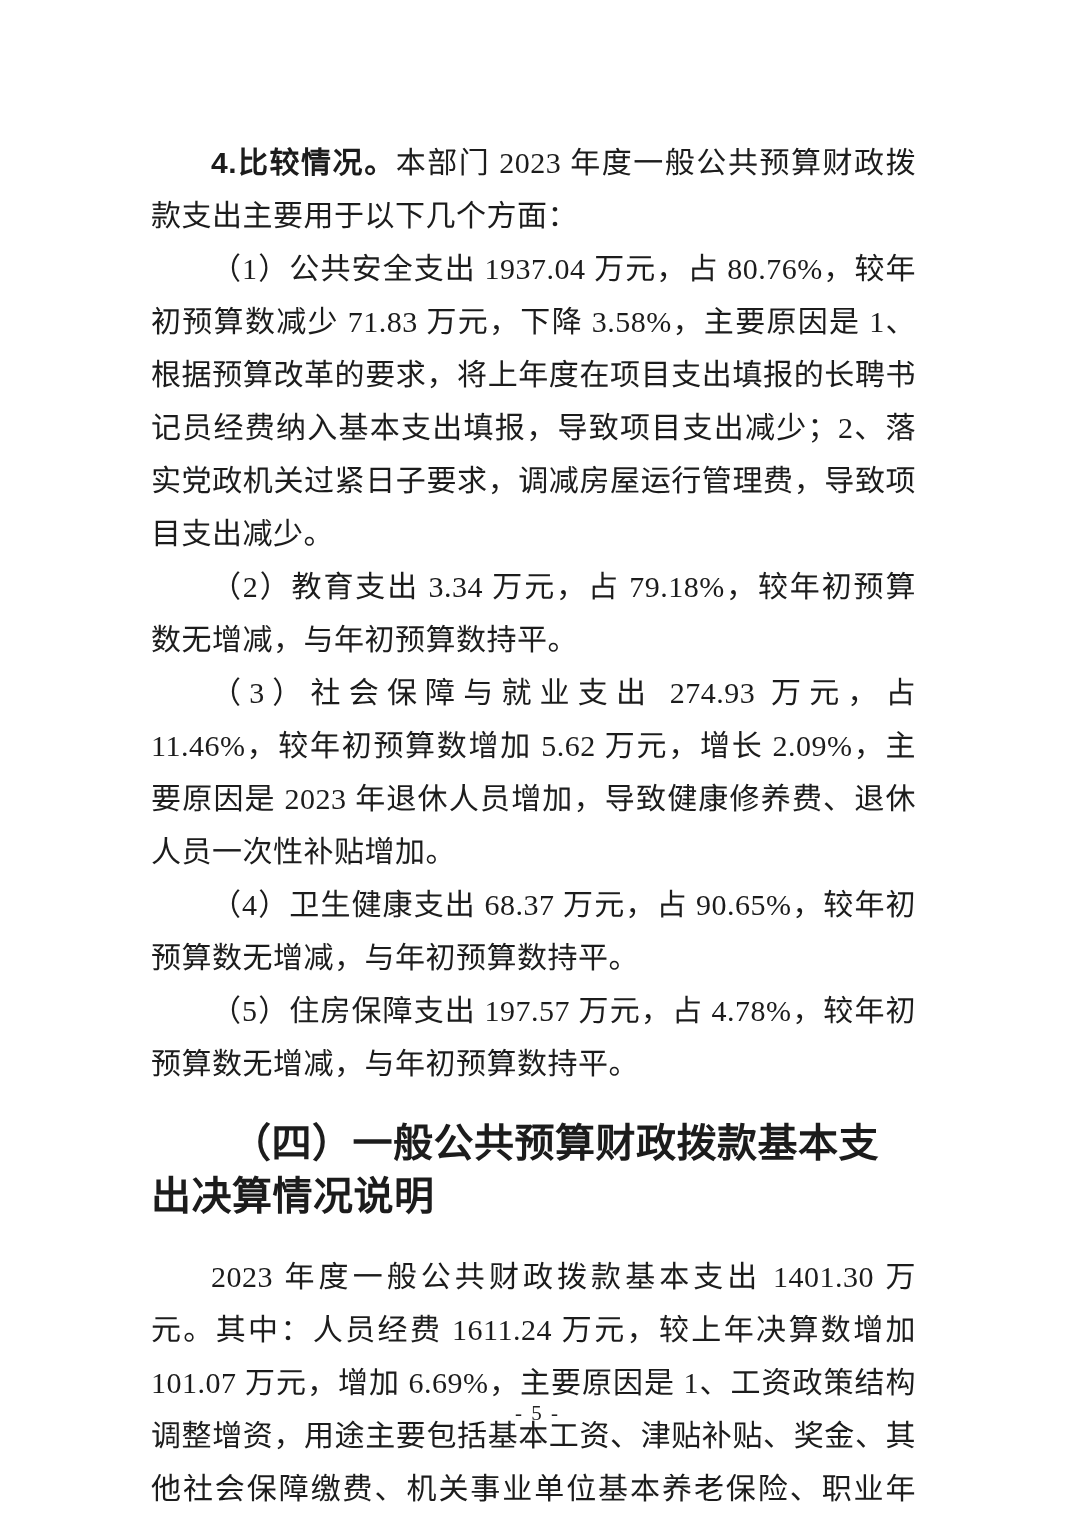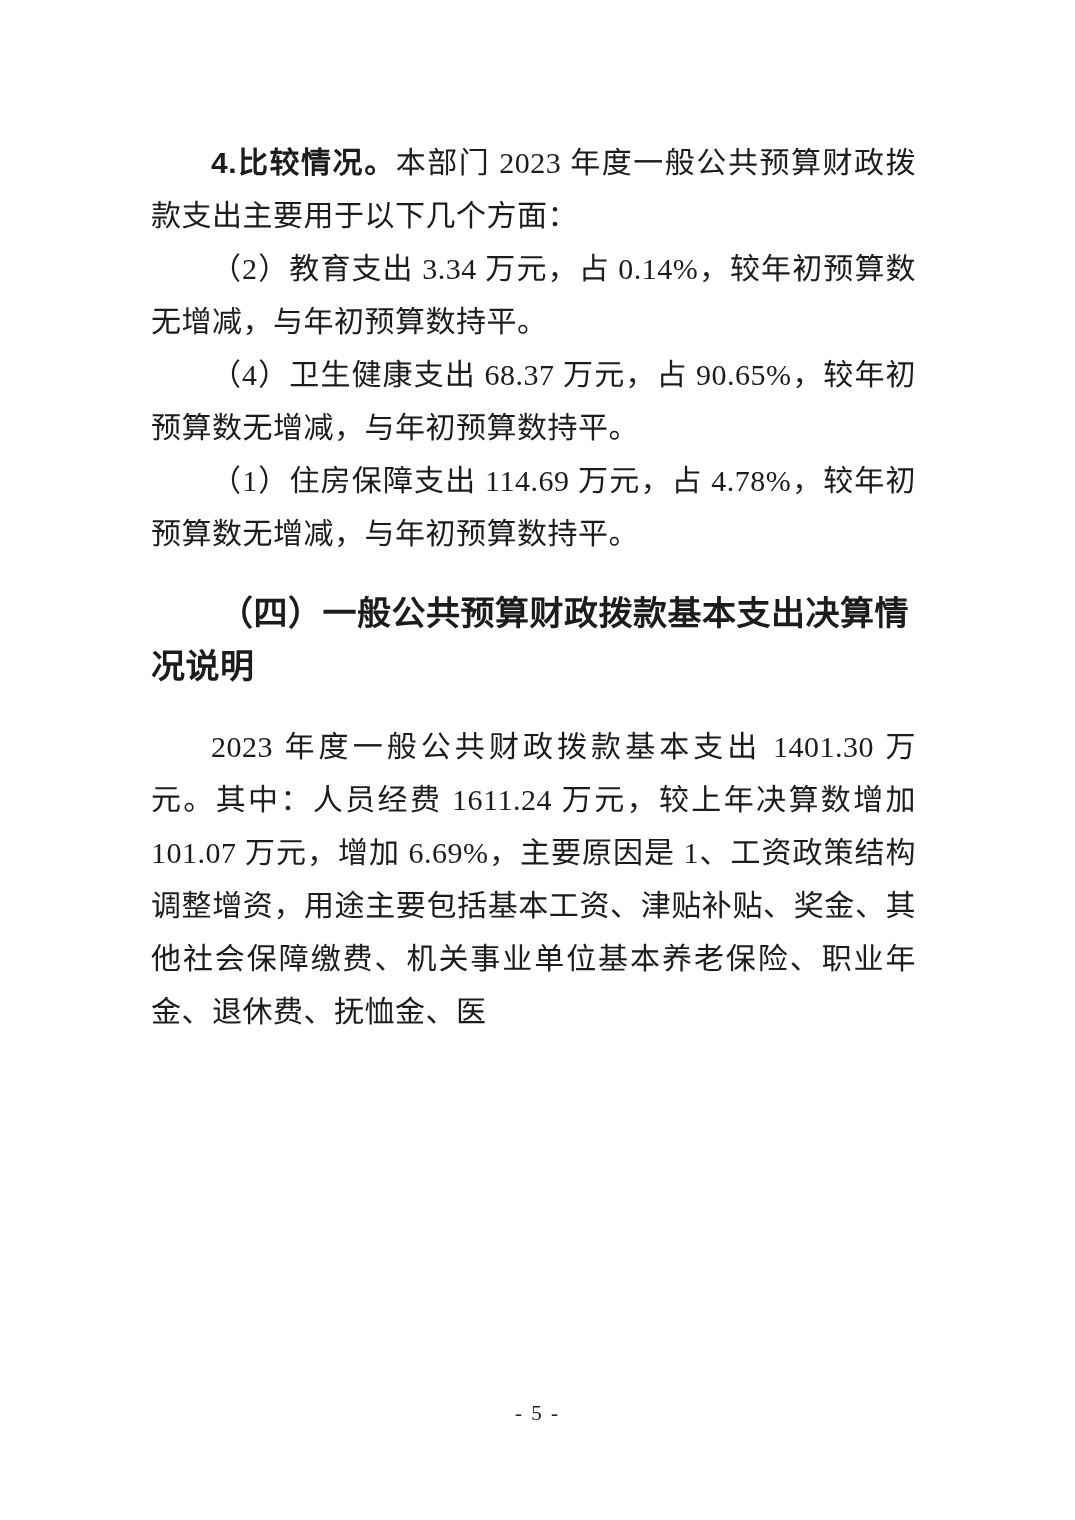--- a/index.html
+++ b/index.html
@@ -29,21 +29,21 @@
   .para {
     margin: 0;
     text-indent: 2em;
   }
   .lead-bold {
     font-weight: bold;
     font-family: "Liberation Sans", "DejaVu Sans", sans-serif;
   }
   .section-heading {
     margin: 27px 0;
-    font-size: 34px;
+    font-size: 40px;
     line-height: 53px;
     font-weight: bold;
     text-indent: 2em;
     text-align: left;
     font-family: "Liberation Sans", "DejaVu Sans", sans-serif;
   }
   .footer {
     position: absolute;
     top: 1400px;
     left: 0;
@@ -57,27 +57,29 @@
 </style>
 </head>
 <body>
 
 <div class="page">
 
   <main class="content">
 
     <p class="para"><span class="lead-bold">4.比较情况。</span><span>本部门 2023 年度一般公共预算财政拨款支出主要用于以下几个方面：</span></p>
 
+    <p class="para">（1）公共安全支出 1937.04 万元，占 80.76%，较年初预算数减少 71.83 万元，下降 3.58%，主要原因是 1、根据预算改革的要求，将上年度在项目支出填报的长聘书记员经费纳入基本支出填报，导致项目支出减少；2、落实党政机关过紧日子要求，调减房屋运行管理费，导致项目支出减少。</p>
 
-    <p class="para">（2）教育支出 3.34 万元，占 0.14%，较年初预算数无增减，与年初预算数持平。</p>
+    <p class="para">（2）教育支出 3.34 万元，占 79.18%，较年初预算数无增减，与年初预算数持平。</p>
 
+    <p class="para">（3）社会保障与就业支出 274.93 万元，占 11.46%，较年初预算数增加 5.62 万元，增长 2.09%，主要原因是 2023 年退休人员增加，导致健康修养费、退休人员一次性补贴增加。</p>
 
     <p class="para">（4）卫生健康支出 68.37 万元，占 90.65%，较年初预算数无增减，与年初预算数持平。</p>
 
-    <p class="para">（1）住房保障支出 114.69 万元，占 4.78%，较年初预算数无增减，与年初预算数持平。</p>
+    <p class="para">（5）住房保障支出 197.57 万元，占 4.78%，较年初预算数无增减，与年初预算数持平。</p>
 
     <h2 class="section-heading">（四）一般公共预算财政拨款基本支出决算情况说明</h2>
 
     <p class="para">2023 年度一般公共财政拨款基本支出 1401.30 万元。其中：人员经费 1611.24 万元，较上年决算数增加 101.07 万元，增加 6.69%，主要原因是 1、工资政策结构调整增资，用途主要包括基本工资、津贴补贴、奖金、其他社会保障缴费、机关事业单位基本养老保险、职业年金、退休费、抚恤金、医</p>
 
   </main>
 
   <footer class="footer">
     <span>- 5 -</span>
   </footer>

